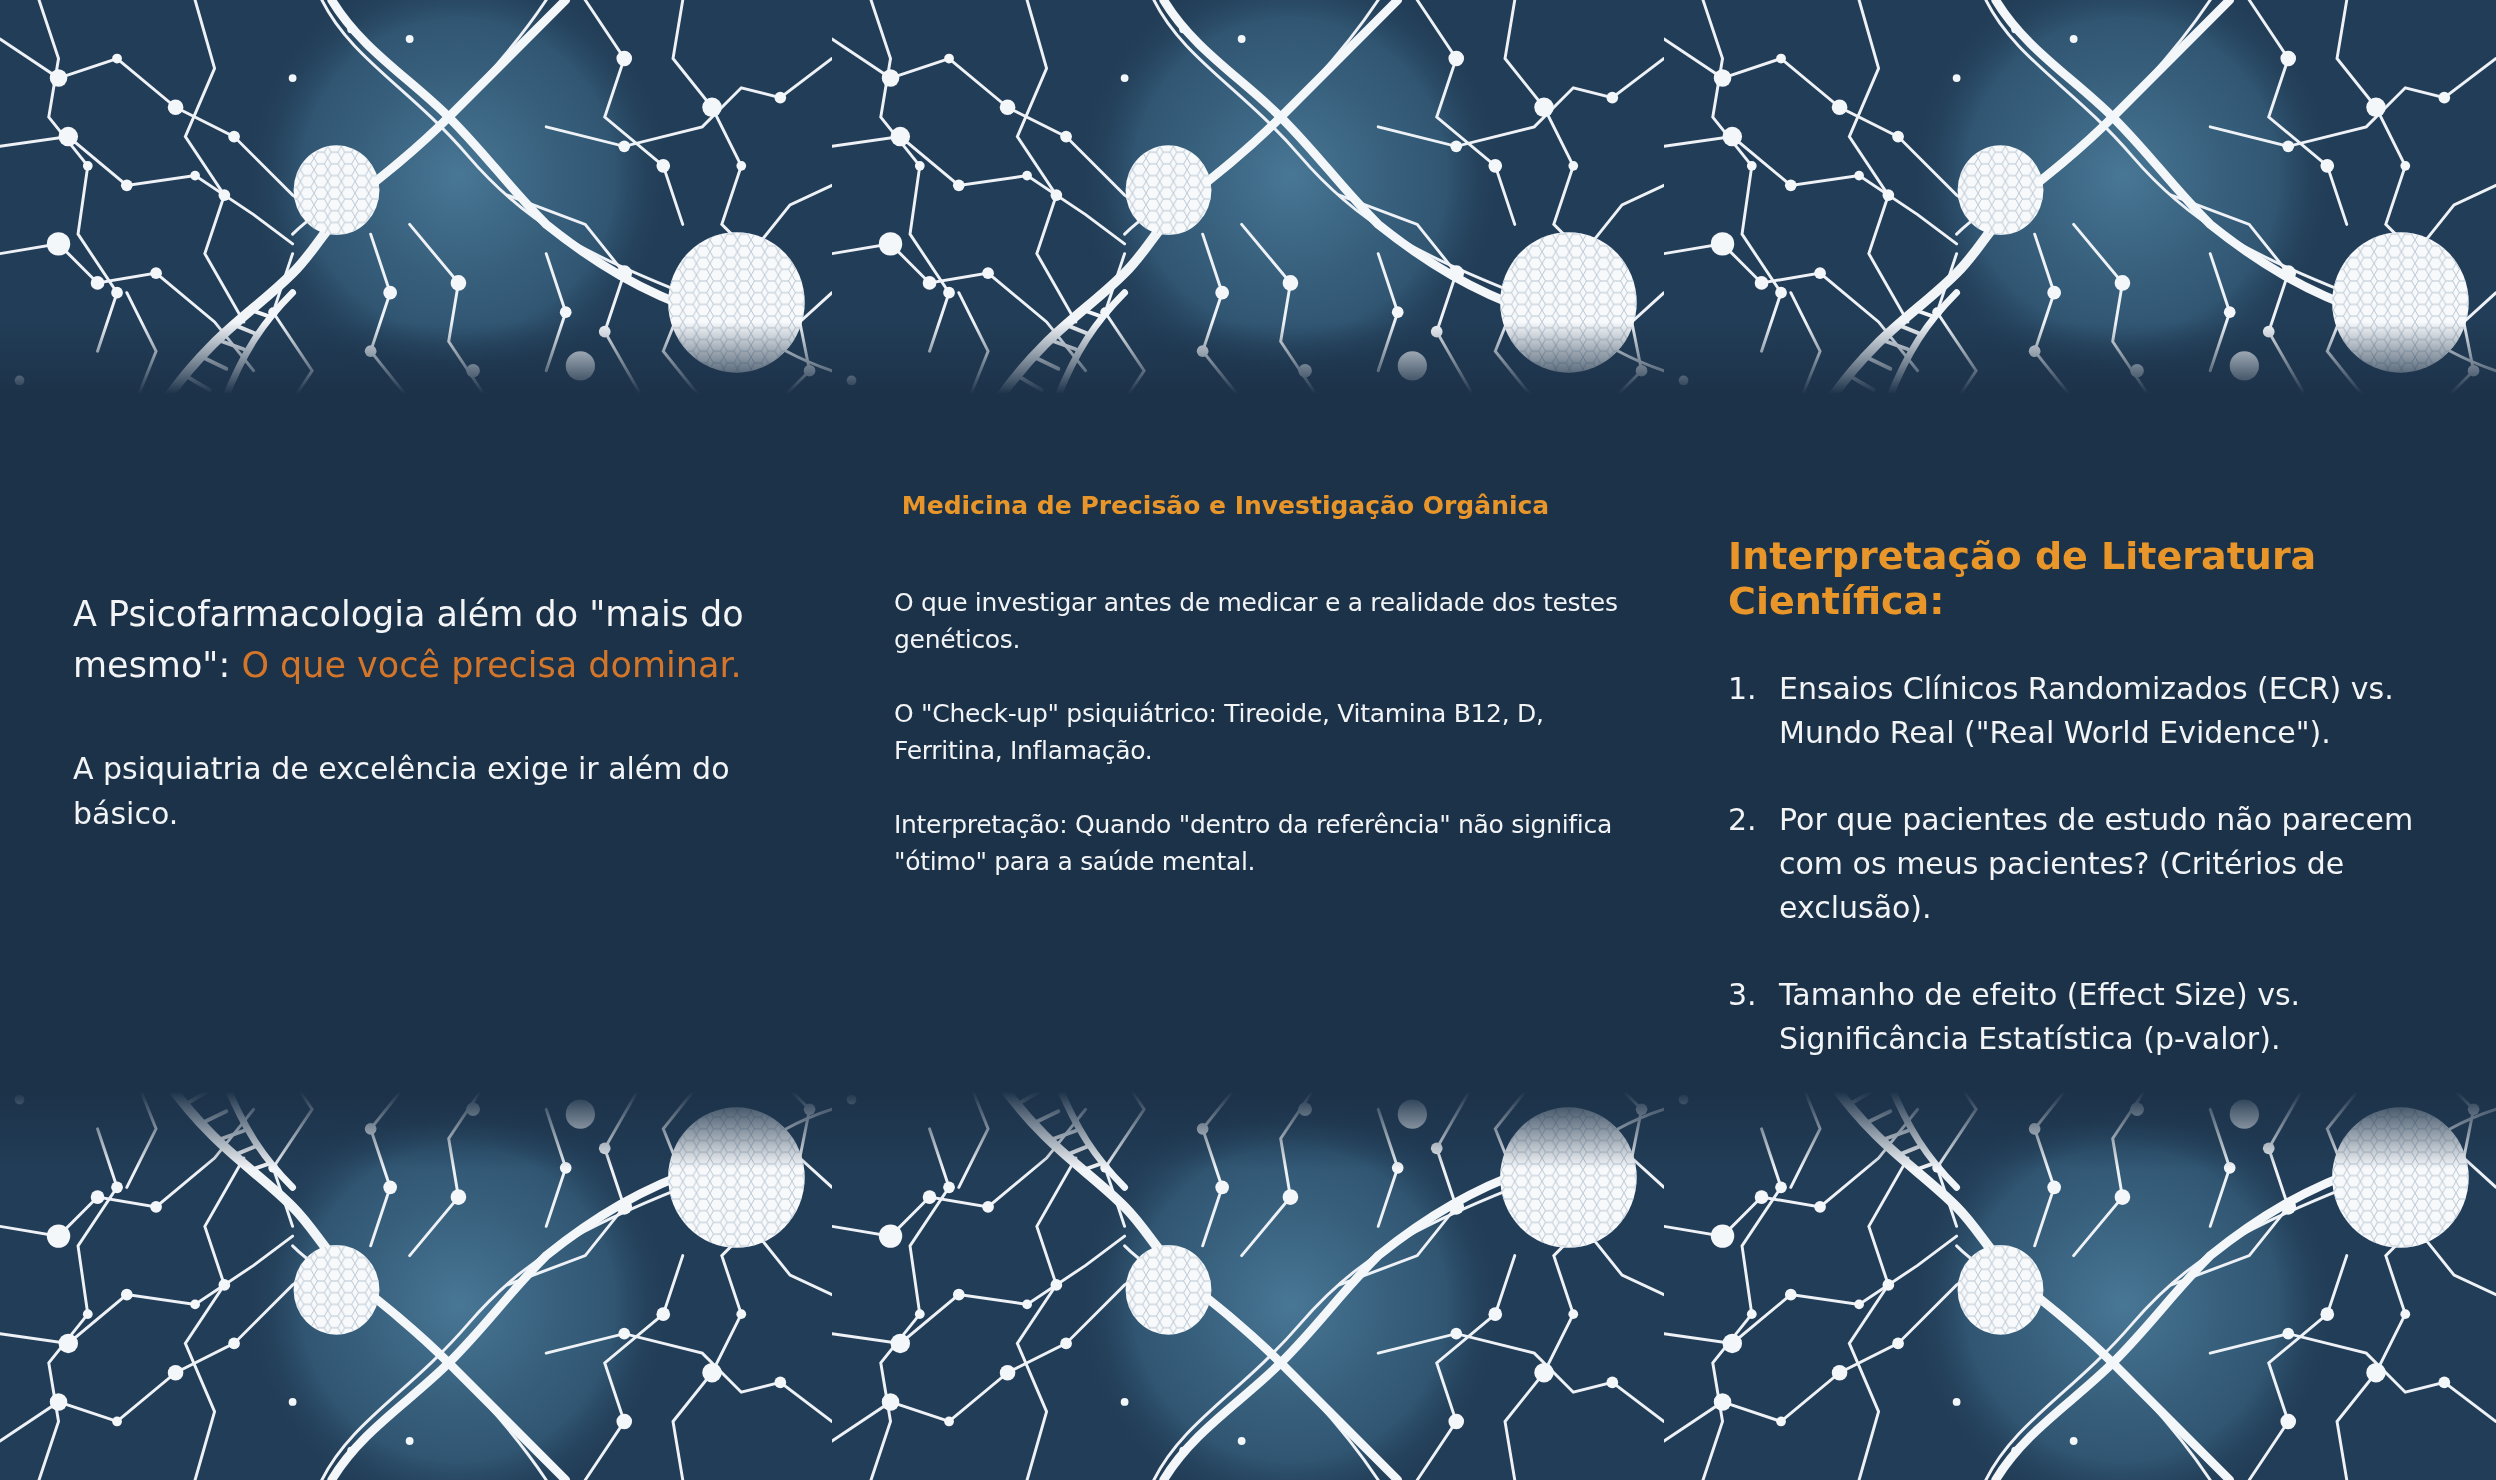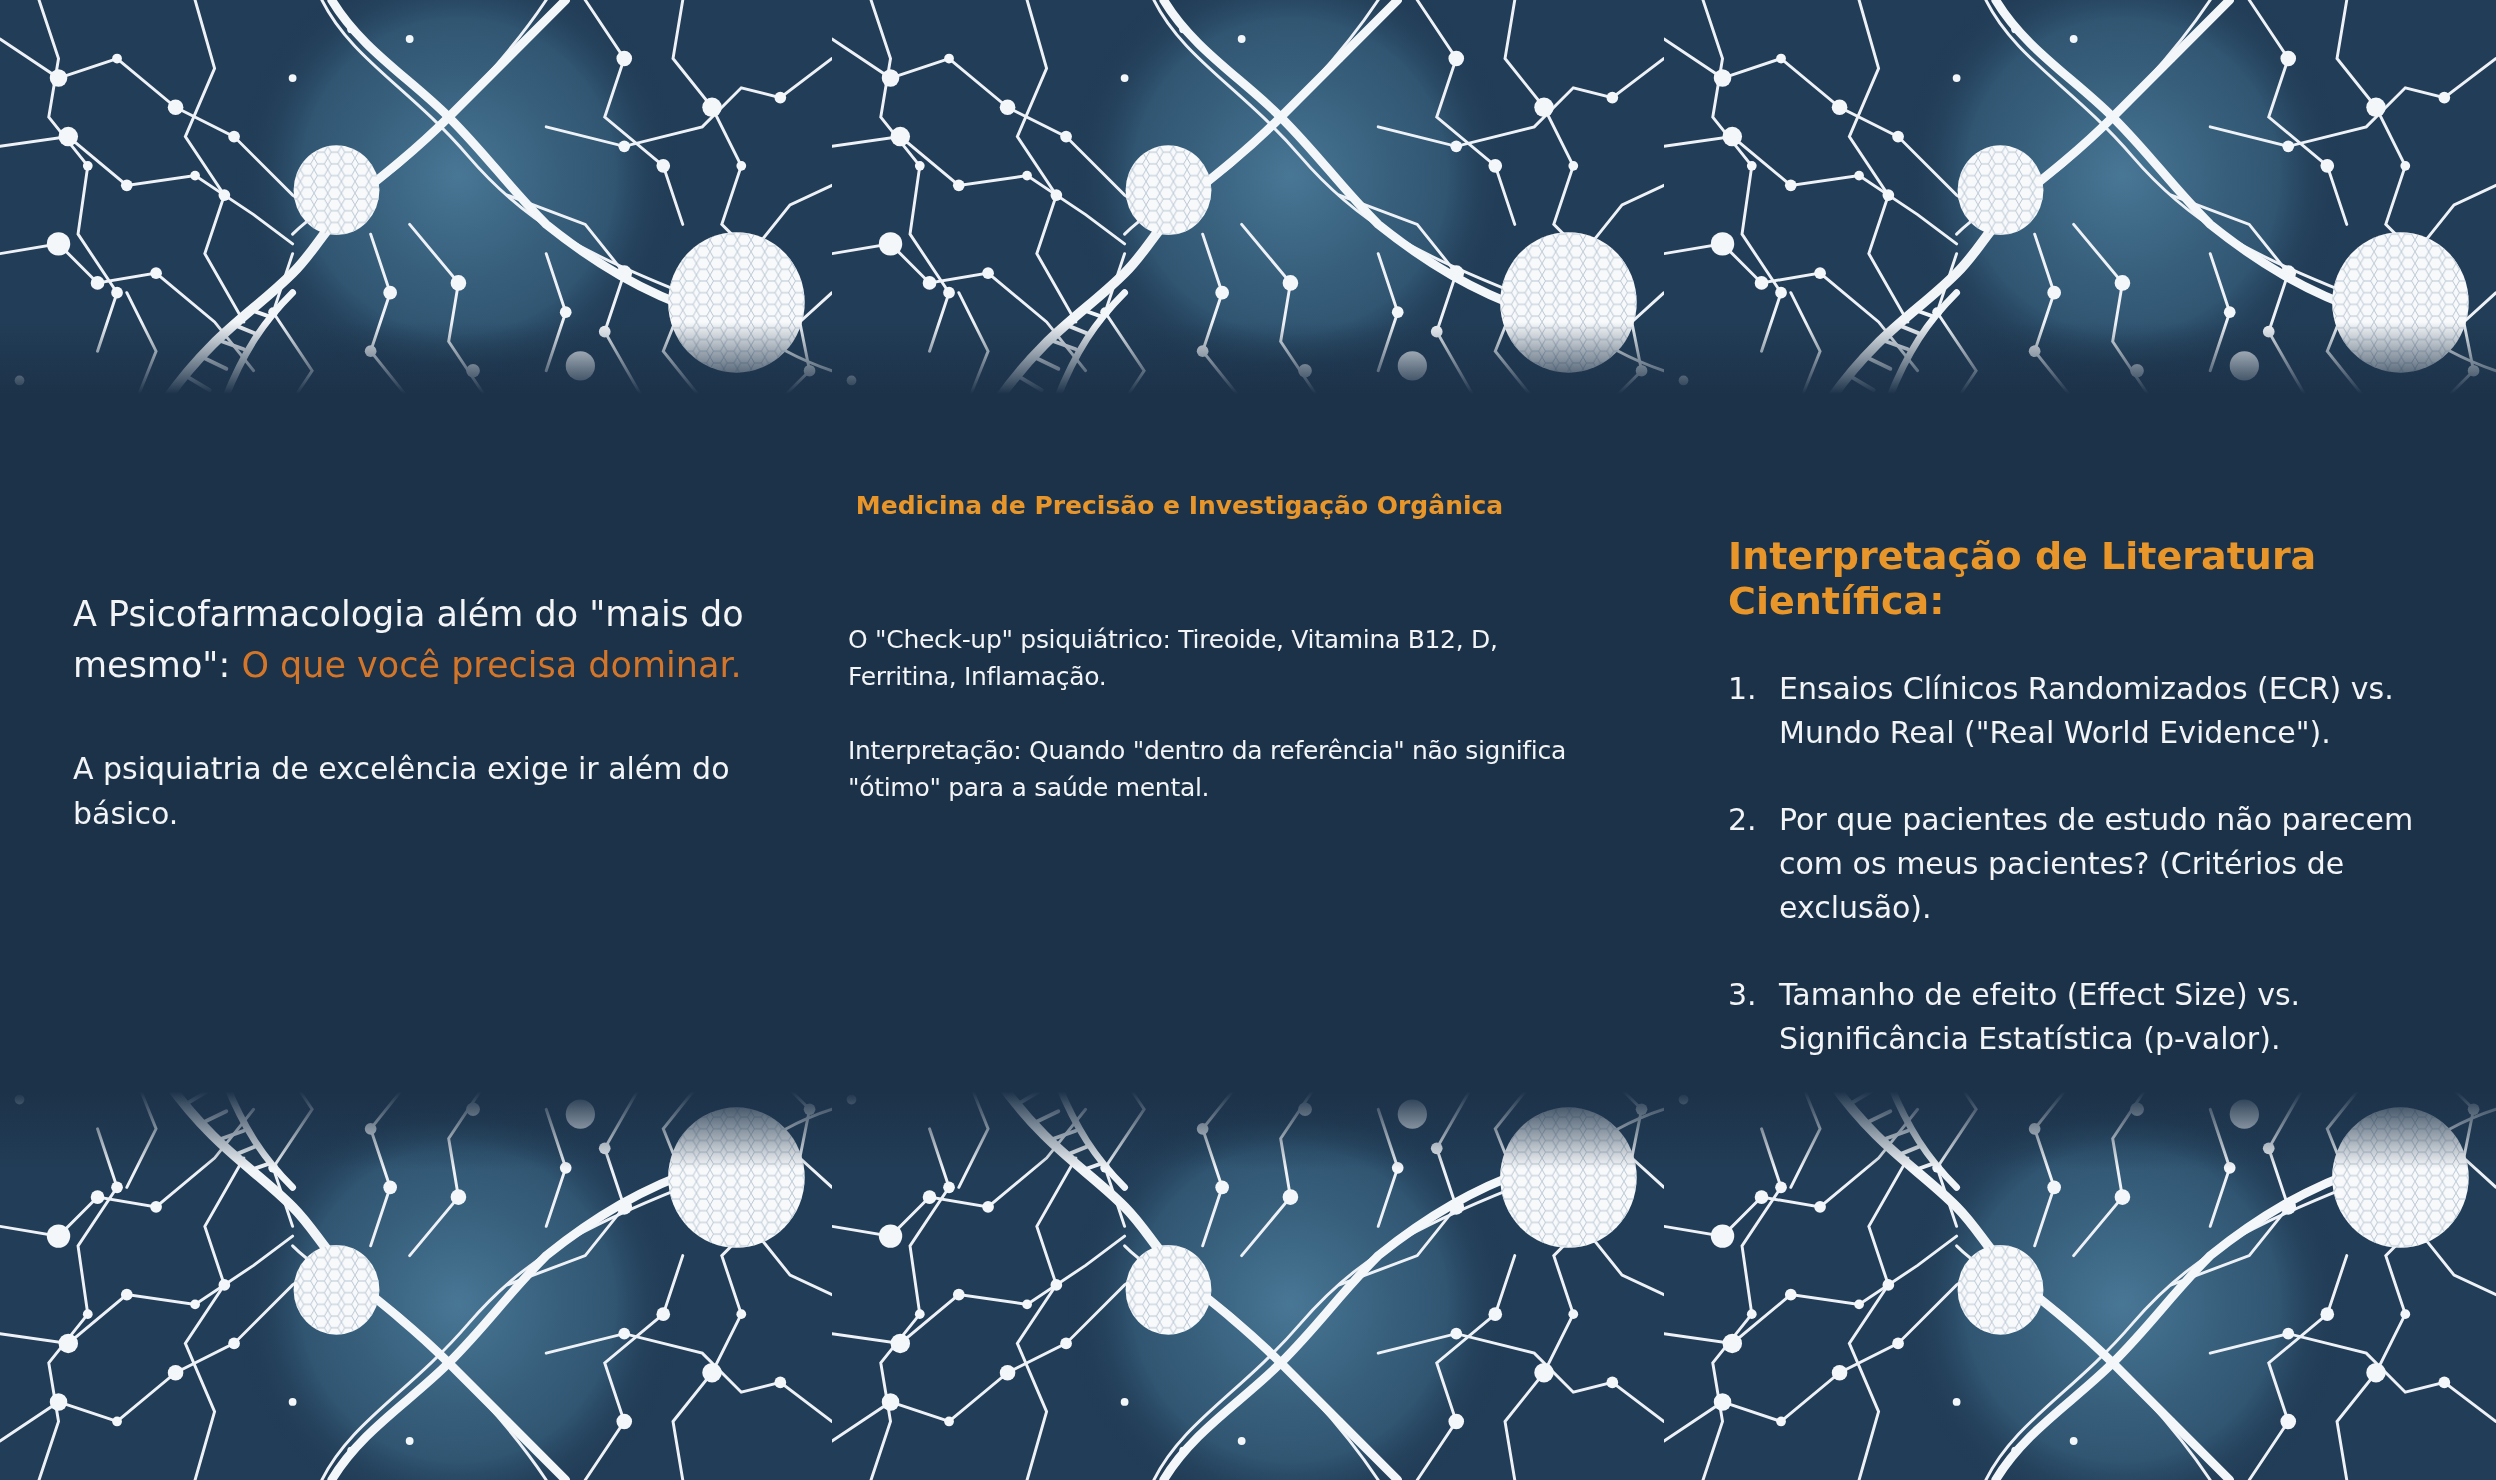--- a/index.html
+++ b/index.html
@@ -22,21 +22,21 @@
   .middle { position:absolute; left:0; top:400px; width:2497px; height:685px; background:#1c3249; }
 
   .panel { position:absolute; color:#f2f4f6; }
   
   .p-left { left:73px; top:589px; width:702px; }
   .p-left .headline { font-size:35px; line-height:51px; margin:0; font-weight:normal; }
   .p-left .accent { color:#d4762a;text-align:center; }
   .p-left .sub { font-size:30px; line-height:45px; margin:55px 0 4px 0; }
 
   
-  .p-mid { left:848px; top:486px; width:761px; }
+  .p-mid { left:894px; top:486px; width:761px; }
   .p-mid .title { font-size:25px; font-weight:bold; color:#e8962a; margin:0 0 21.5px 7.8px; line-height:39px; }
   .p-mid p { font-size:25px; line-height:37px; margin:0; letter-spacing:-0.3px; }
   .p-mid .gap { height:37px; }
 
   
   .p-right { left:1728px; top:534px; width:722px; }
   .p-right .heading { font-size:38px; color:#e8962a; margin:0 0 43px 0; line-height:45px; }
   .p-right ol { list-style:none; margin:0; padding:0; }
   .p-right li { display:flex; font-size:30px; line-height:44px; margin-bottom:43px; }
   .p-right li .num { width:51px; flex:none; }
@@ -185,20 +185,21 @@
 <div class="fade-bottom"></div>
 
 <section class="panel p-left">
   <h1 class="headline"><span>A Psicofarmacologia além do "mais do mesmo": </span><span class="accent">O que você precisa dominar.</span></h1>
   <p class="sub">A psiquiatria de excelência exige ir além do básico.</p>
 </section>
 
 <section class="panel p-mid">
   <h2 class="title">Medicina de Precisão e Investigação Orgânica</h2>
   <div class="gap"></div>
+  <p>O que investigar antes de medicar e a realidade dos testes genéticos.</p>
   <div class="gap"></div>
   <p>O "Check-up" psiquiátrico: Tireoide, Vitamina B12, D, Ferritina, Inflamação.</p>
   <div class="gap"></div>
   <p>Interpretação: Quando "dentro da referência" não significa "ótimo" para a saúde mental.</p>
 </section>
 
 <section class="panel p-right">
   <h2 class="heading">Interpretação de Literatura Científica:</h2>
   <ol>
     <li>

